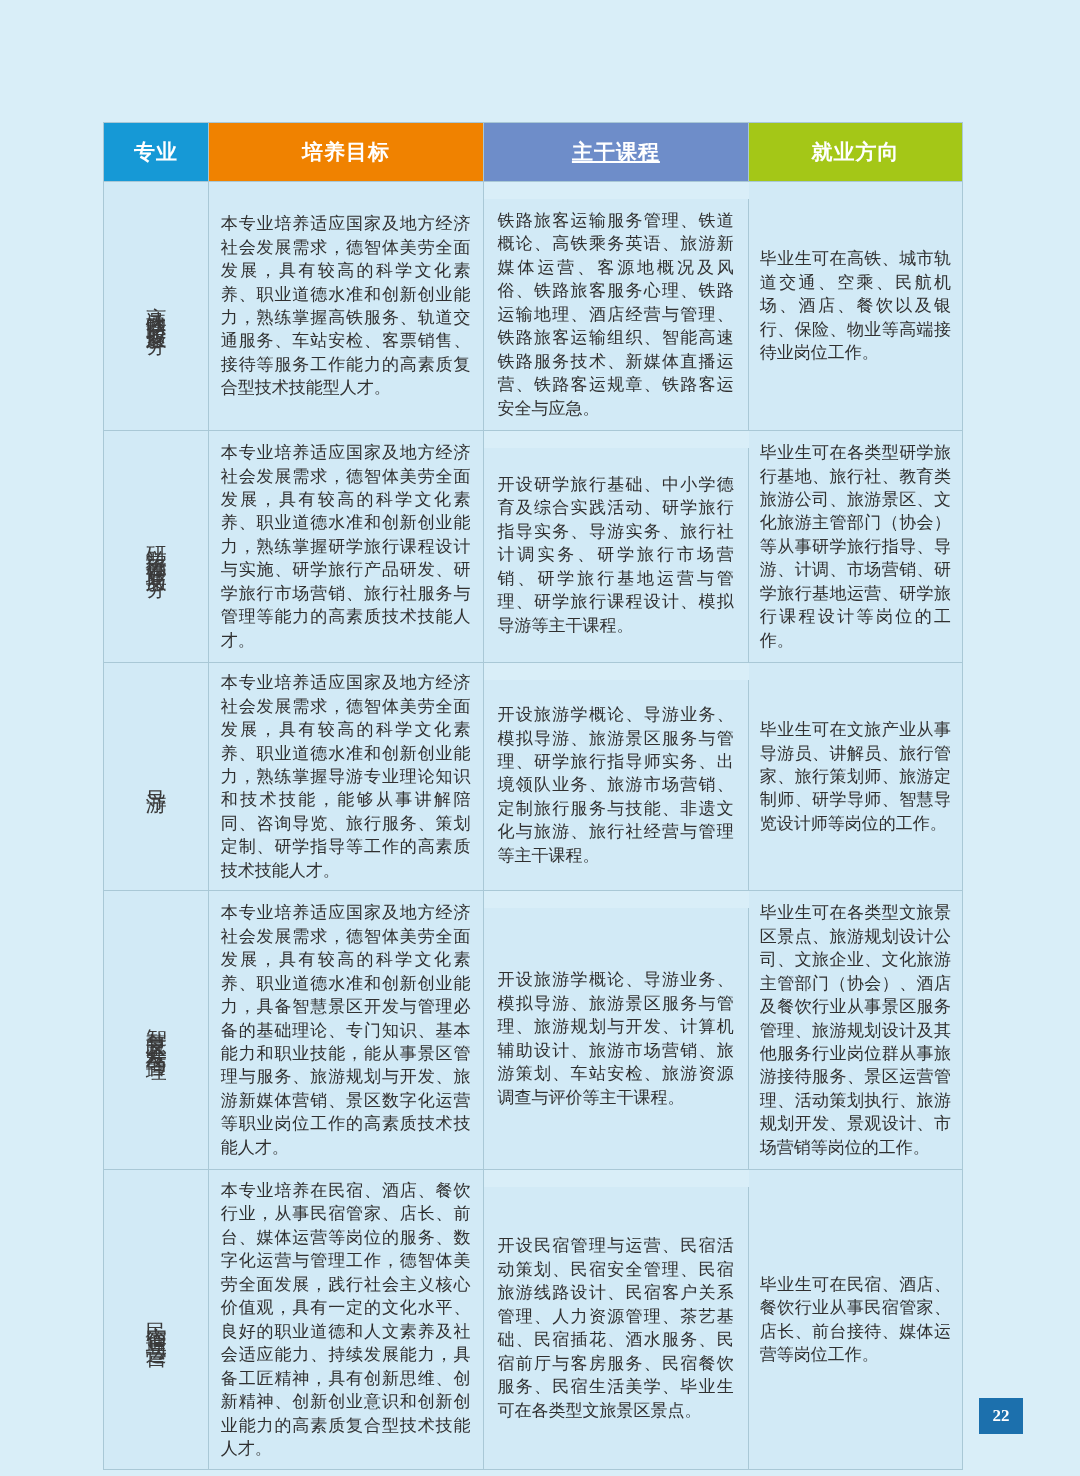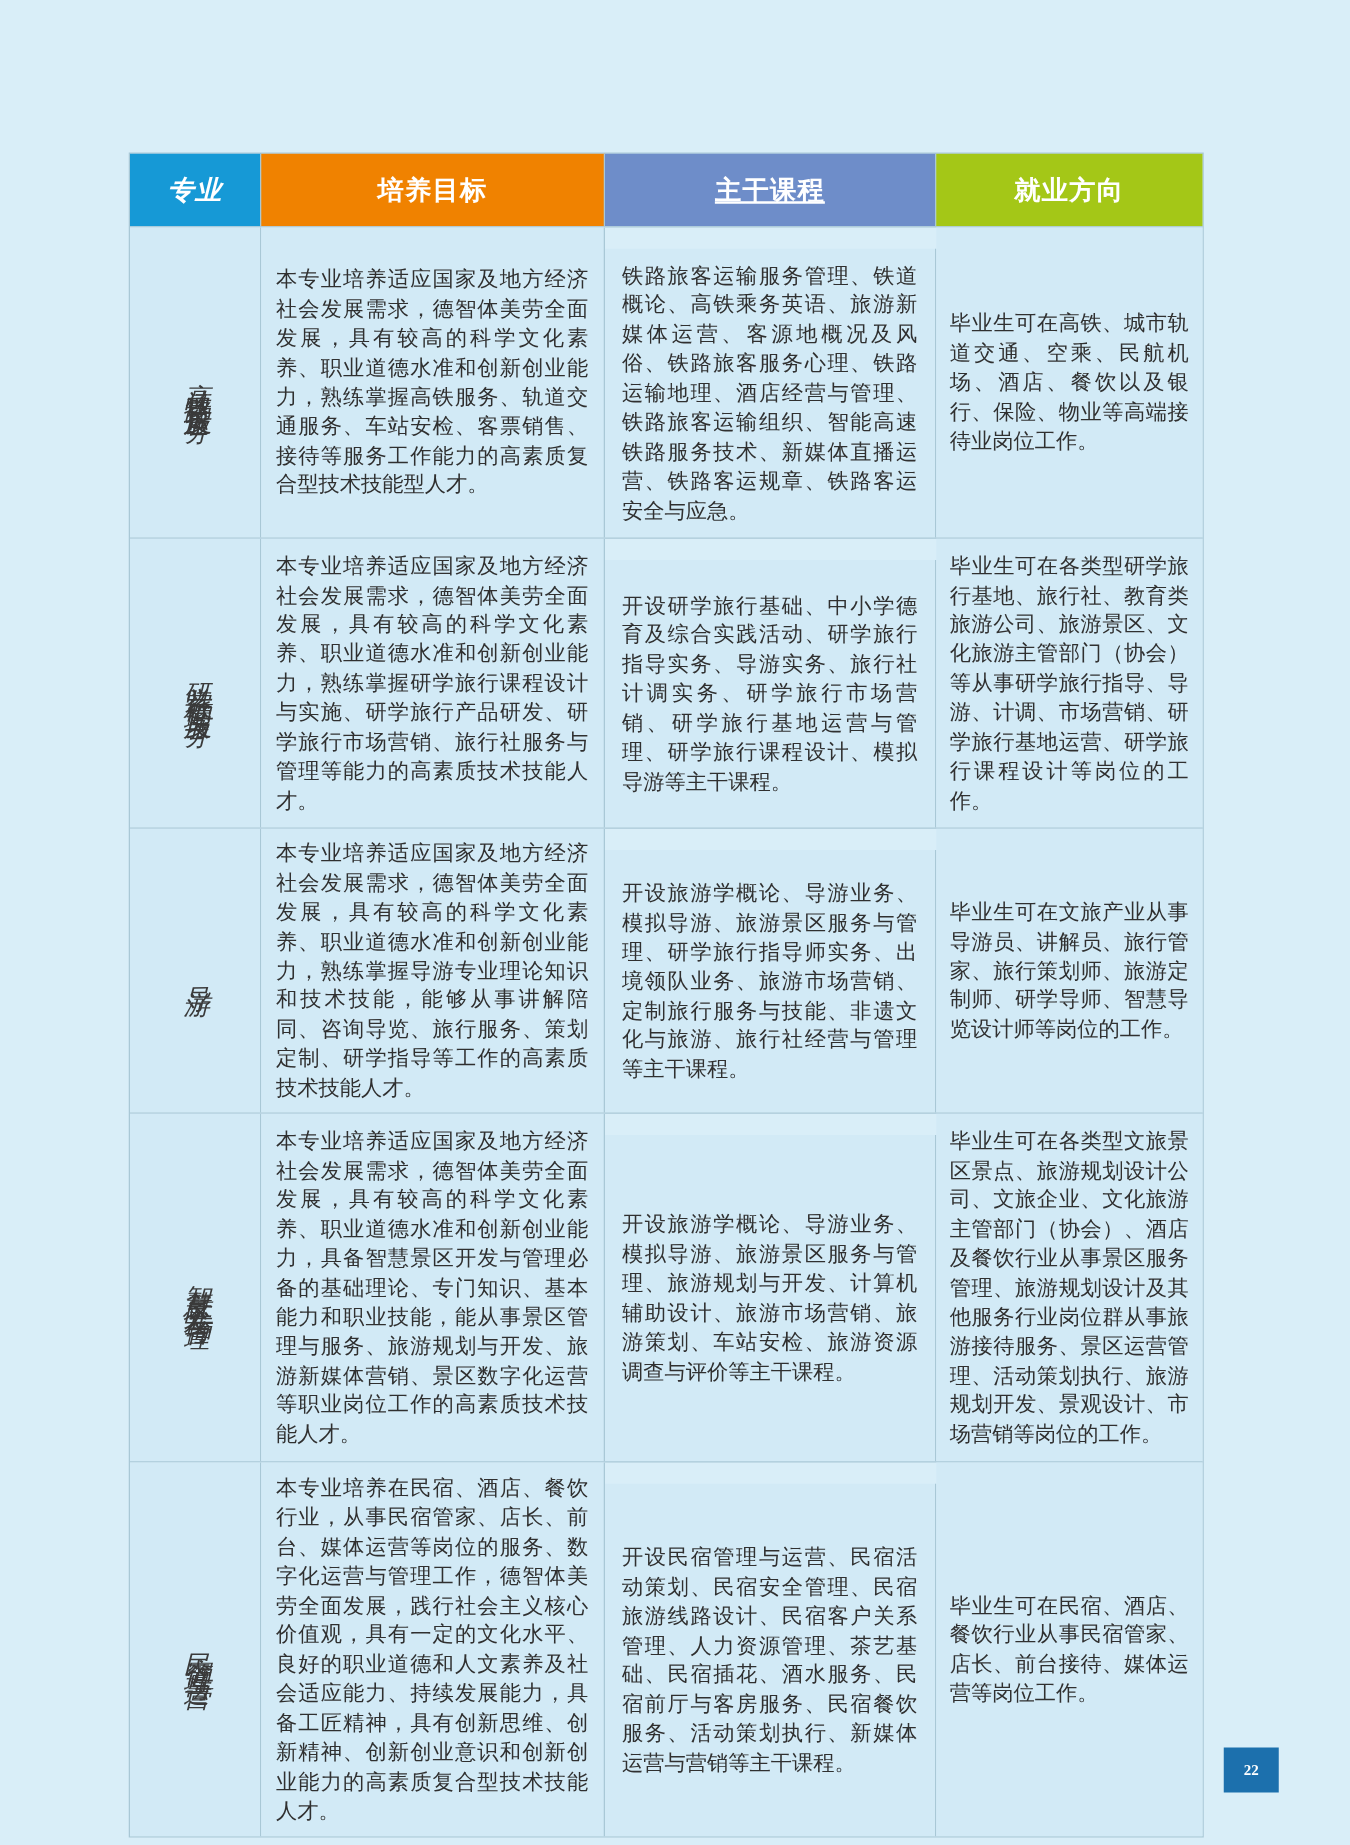--- a/index.html
+++ b/index.html
@@ -46,21 +46,21 @@
     background: #d2eaf6;
     border-right: 1px solid #a9c8d6;
     color: #303030;
     font-size: 17px;
     line-height: 1.38;
     display: flex;
     align-items: center;
     justify-content: center;
   }
   .cell:last-child { border-right: none; }
-  .col-major { width: 109px; font-style: italic; }
+  .col-major { width: 109px; }
   .col-objective { width: 285px; }
   .col-courses { width: 275px; }
   .col-employment { width: 221px; font-family: Liberation Serif, serif; }
   .major-cell .vtext {
     writing-mode: vertical-lr;
     text-orientation: upright;
     letter-spacing: 4px;
     font-size: 21px;
     color: #3a3a3a;
   }
@@ -78,21 +78,21 @@
   .r4 { min-height: 258px; }
   .r5 { min-height: 300px; }
   .page-number {
     position: absolute;
     right: 57px;
     top: 1398px;
     min-width: 44px;
     height: 36px;
     background: #1c70ad;
     color: #ffffff;
-    font-size: 12px;
+    font-size: 17px;
     font-weight: bold;
     display: flex;
     align-items: center;
     justify-content: center;
     padding: 16px 8px;
     font-family: "Liberation Serif", "DejaVu Serif", serif;
   }
 </style>
 </head>
 <body>
@@ -169,21 +169,21 @@
     </div>
 
     <div class="row r5">
       <div class="cell col-major major-cell">
         <span class="vtext">民宿管理与运营</span>
       </div>
       <div class="cell col-objective objective-cell">
         <div class="celltext">本专业培养在民宿、酒店、餐饮行业，从事民宿管家、店长、前台、媒体运营等岗位的服务、数字化运营与管理工作，德智体美劳全面发展，践行社会主义核心价值观，具有一定的文化水平、良好的职业道德和人文素养及社会适应能力、持续发展能力，具备工匠精神，具有创新思维、创新精神、创新创业意识和创新创业能力的高素质复合型技术技能人才。</div>
       </div>
       <div class="cell col-courses courses-cell">
-        <div class="celltext">开设民宿管理与运营、民宿活动策划、民宿安全管理、民宿旅游线路设计、民宿客户关系管理、人力资源管理、茶艺基础、民宿插花、酒水服务、民宿前厅与客房服务、民宿餐饮服务、活动策划执行、新媒体运营与营销等主干课程。</div>
+        <div class="celltext">开设民宿管理与运营、民宿活动策划、民宿安全管理、民宿旅游线路设计、民宿客户关系管理、人力资源管理、茶艺基础、民宿插花、酒水服务、民宿前厅与客房服务、民宿餐饮服务、民宿生活美学、毕业生可在各类型文旅景区景点。</div>
       </div>
       <div class="cell col-employment employment-cell">
         <div class="celltext">毕业生可在民宿、酒店、餐饮行业从事民宿管家、店长、前台接待、媒体运营等岗位工作。</div>
       </div>
     </div>
 
   </div>
 
   <div class="page-number">22</div>
 

